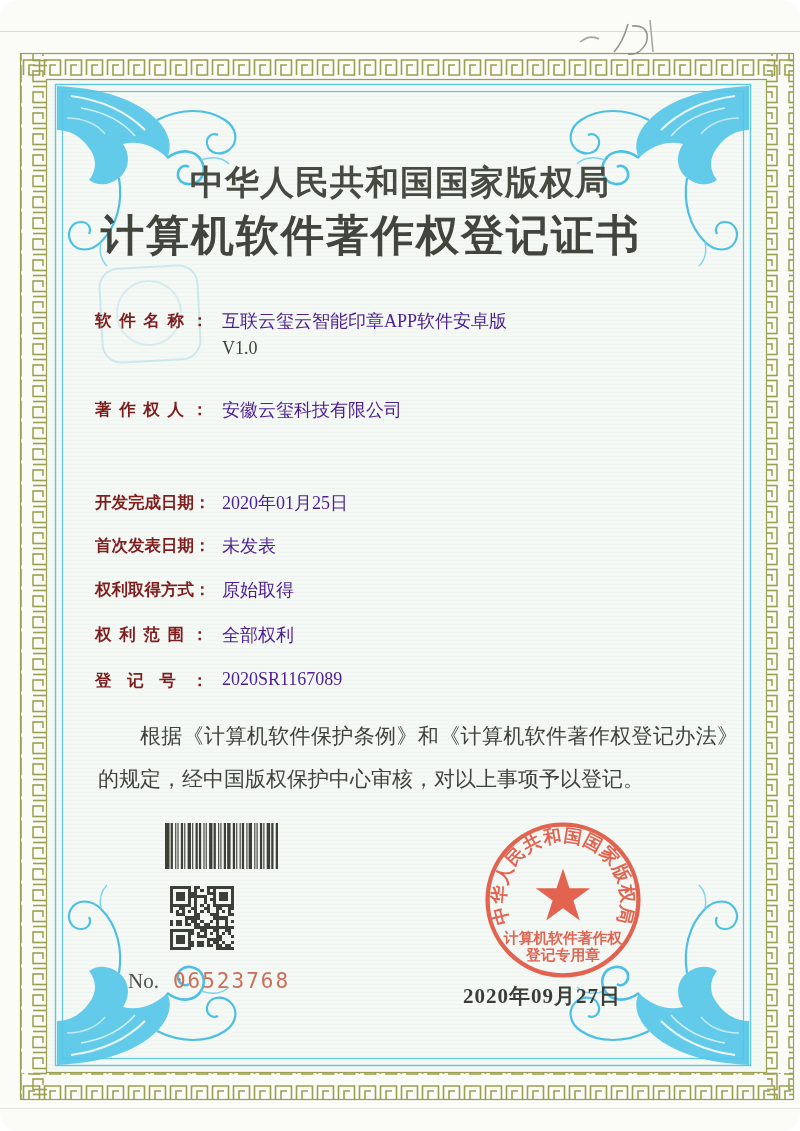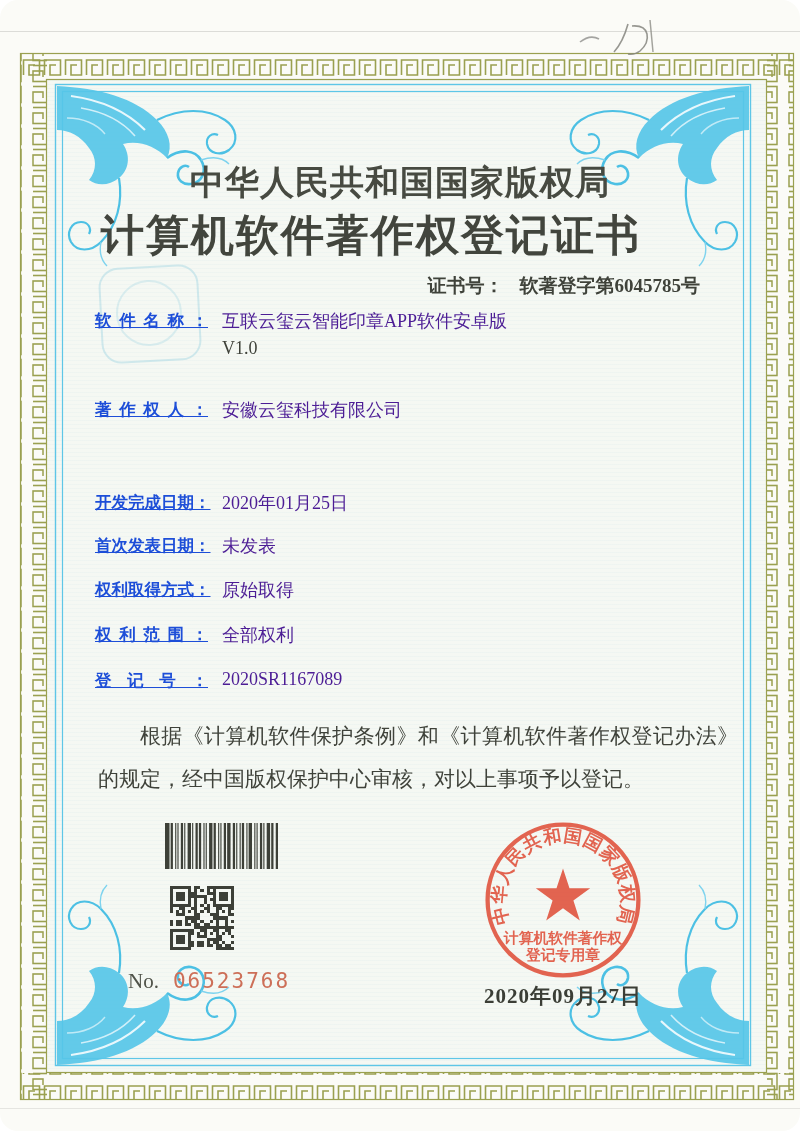--- a/index.html
+++ b/index.html
@@ -36,42 +36,42 @@
     position:absolute;left:0;top:207px;width:742px;text-align:center;
     font-size:43px;font-weight:700;letter-spacing:2px;color:#42453d;margin:0;
   }
   .certno{
     position:absolute;top:273px;right:100px;font-size:19px;font-weight:700;color:#3f423a;
     white-space:nowrap;
   }
   .certno .gap{display:inline-block;width:16px;}
   .row{position:absolute;left:95px;white-space:nowrap;}
   .row .label{
-    display:inline-block;width:113px;font-size:16.5px;font-weight:700;color:#1d4ed8;
-    text-align:justify;text-align-last:justify;text-decoration:underline;
+    display:inline-block;width:113px;font-size:16.5px;font-weight:700;color:#7f1d1d;
+    text-align:justify;text-align-last:justify;
   }
   .row .value{
     position:absolute;left:127px;top:-1px;font-size:18px;color:#4c1d95;white-space:nowrap;
   }
   .r1{top:310px;} .r1b{position:absolute;left:222px;top:338px;font-size:18px;color:#3e4139;}
   .r2{top:399px;} .r3{top:492px;} .r4{top:535px;} .r5{top:579px;} .r6{top:624px;} .r7{top:670px;}
   .statement{
     position:absolute;left:98px;top:715px;width:640px;margin:0;
     font-size:21px;line-height:43px;color:#3f423a;text-indent:2em;text-align:justify;
   }
   .barcode{position:absolute;left:165px;top:823px;}
   .qrcode{position:absolute;left:170px;top:886px;}
   .serial{position:absolute;left:128px;top:969px;font-size:21px;color:#50534a;white-space:nowrap;}
   .serial .num{
     font-family:"DejaVu Sans Mono","Liberation Mono",monospace;
     color:#cd6f58;letter-spacing:2px;margin-left:14px;font-size:21px;
   }
   .seal-svg{position:absolute;left:477px;top:817px;opacity:.88;}
   .seal-date{
-    position:absolute;left:463px;top:982px;width:200px;text-align:center;
+    position:absolute;left:463px;top:982px;width:200px;text-align:left;
     font-size:21px;font-weight:700;color:#3b3e36;letter-spacing:1px;
   }
 </style>
 </head>
 <body>
 
 <div class="page">
 
   <div class="scan-edge top"></div>
   <div class="scan-edge bottom"></div>
@@ -120,23 +120,20 @@
     <path d="M58,14 q-5,18 -14,28" stroke="#85857f" stroke-width="1.6" fill="none" opacity=".85"></path>
     <path d="M62,16 q13,-1 15,8 q2,9 -7,17 q-5,4 -12,3" stroke="#85857f" stroke-width="1.6" fill="none" opacity=".85"></path>
     <path d="M80,10 l3,32" stroke="#85857f" stroke-width="1.5" fill="none" opacity=".75"></path>
   </svg>
 
   <div class="watermark-stamp"></div>
 
   <h1 class="title-org">中华人民共和国国家版权局</h1>
   <h2 class="title-cert">计算机软件著作权登记证书</h2>
 
-  <div class="certno">
-    <span>证书号：</span><span class="gap"></span><span>软著登字第6045785号</span>
-  </div>
 
   <div class="row r1">
     <span class="label">软件名称：</span>
     <span class="value">互联云玺云智能印章APP软件安卓版</span>
   </div>
   <div class="r1b">V1.0</div>
 
   <div class="row r2">
     <span class="label">著作权人：</span>
     <span class="value">安徽云玺科技有限公司</span>

